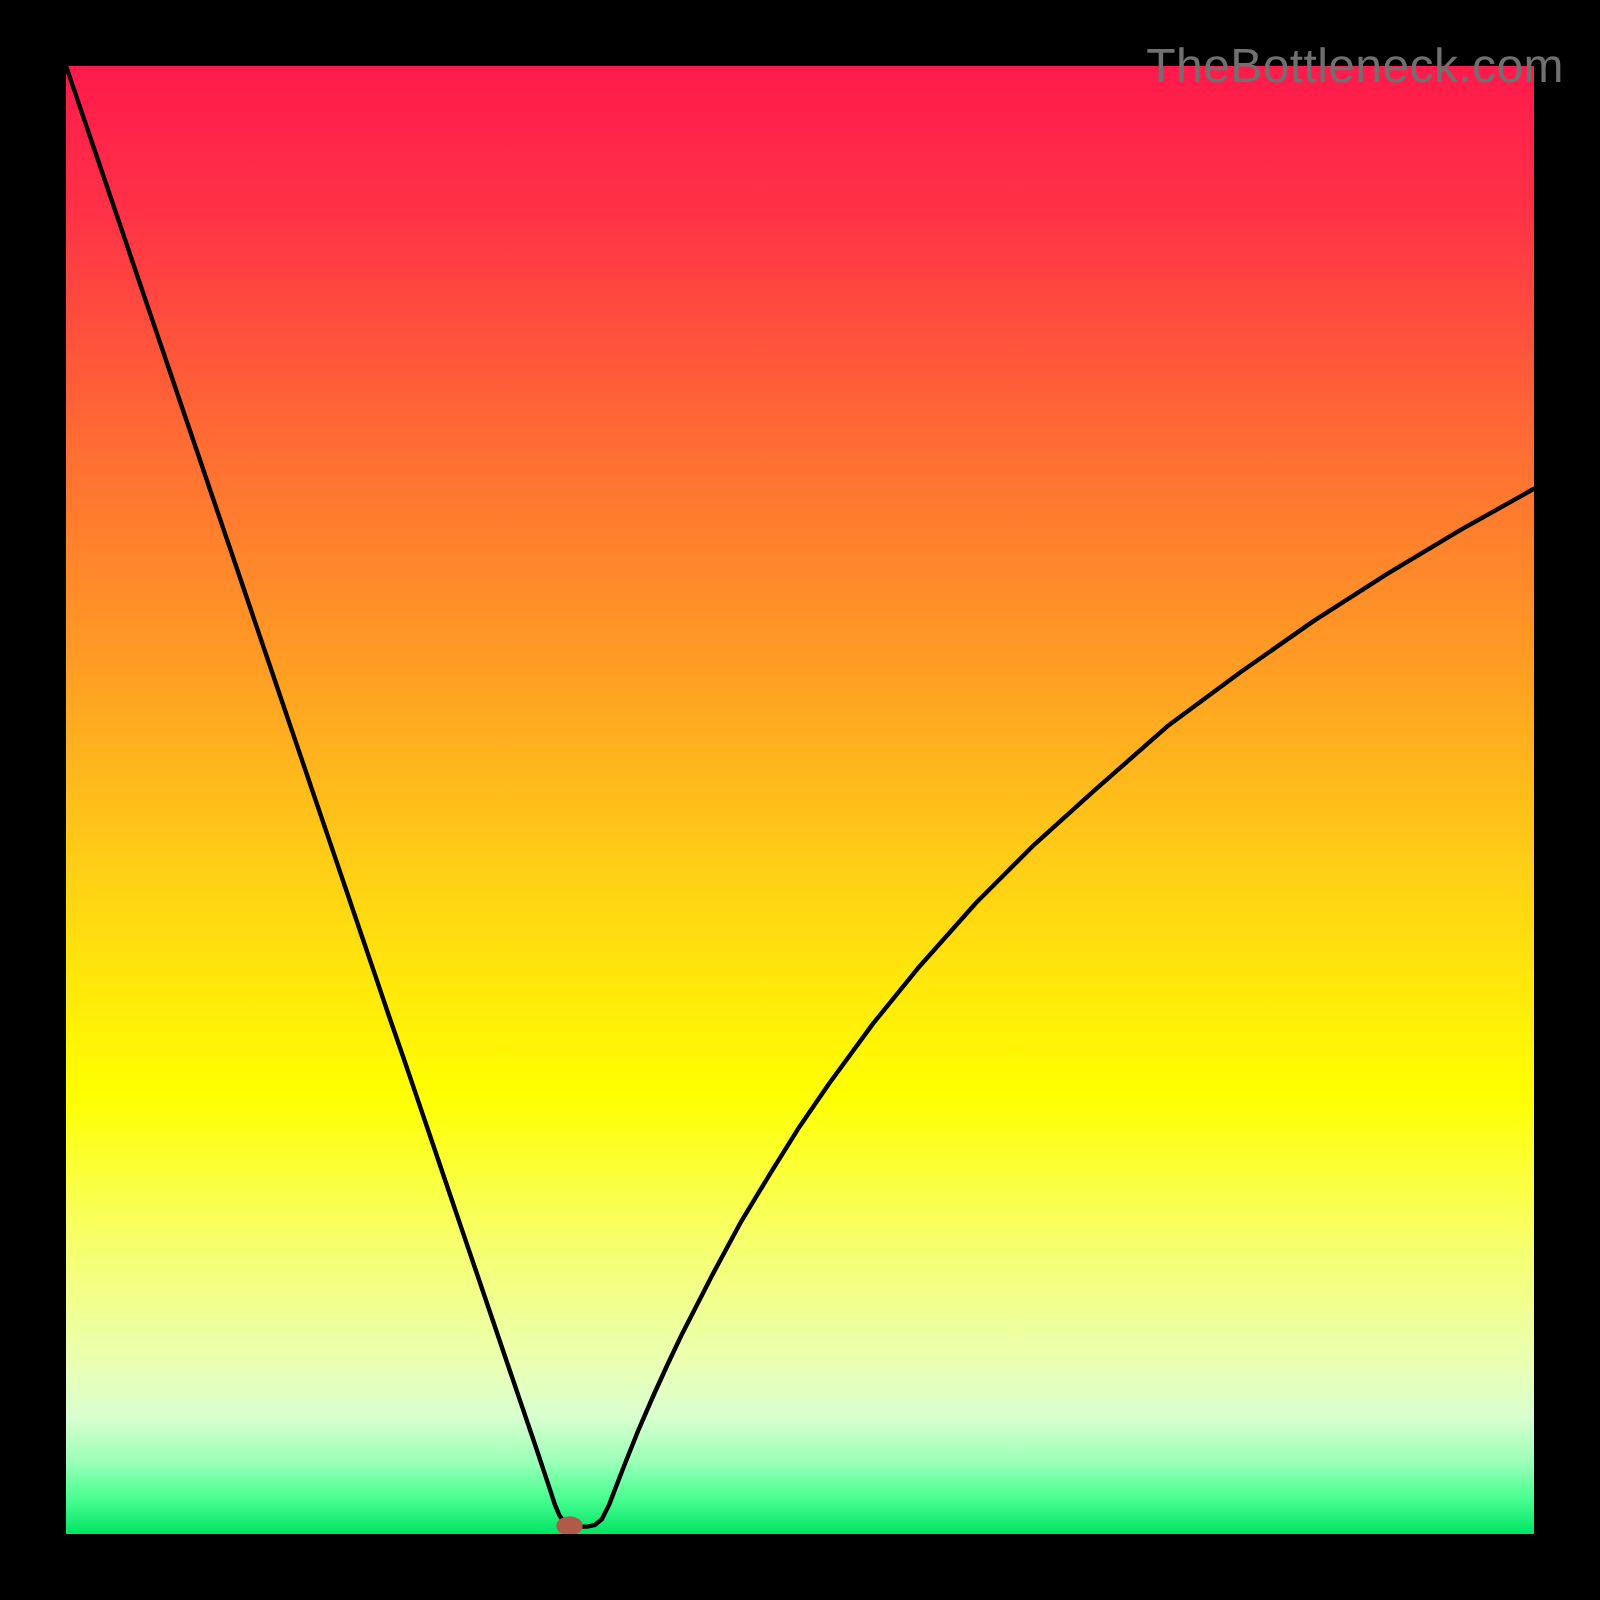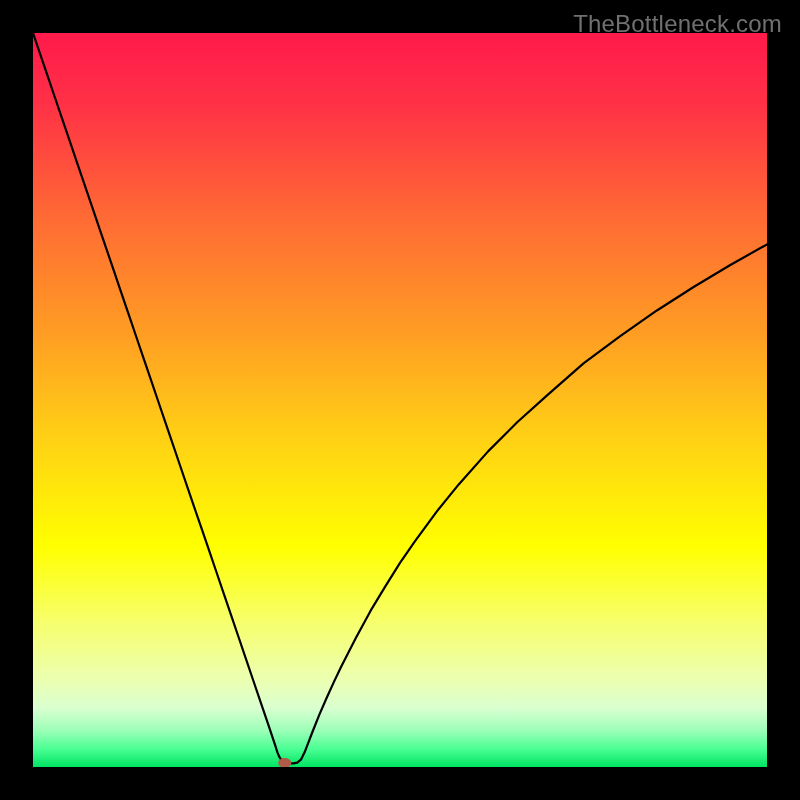--- a/index.html
+++ b/index.html
@@ -24,21 +24,21 @@
   .gradient {
     position: absolute;
     inset: 0;
   }
   .curve {
     position: absolute;
     inset: 0;
   }
   .watermark {
     position: absolute;
-    top: 10px;
+    top: 20px;
     right: 18px;
     color: #707070;
     font-size: 24px;
     font-weight: 400;
     letter-spacing: 0.2px;
   }
 </style>
 </head>
 <body>
 

